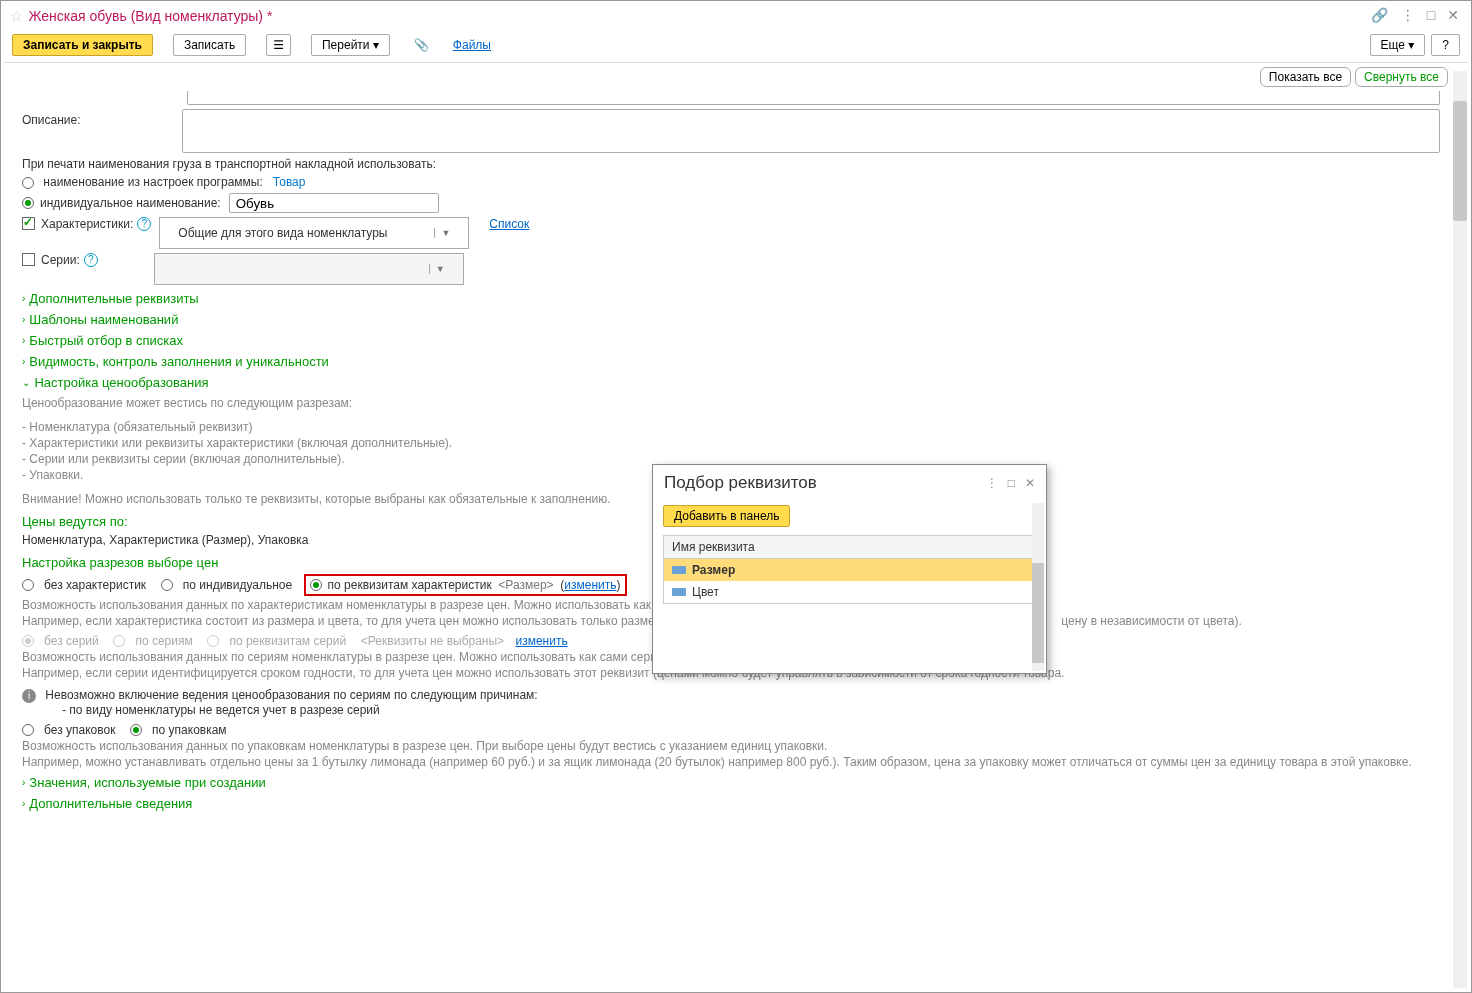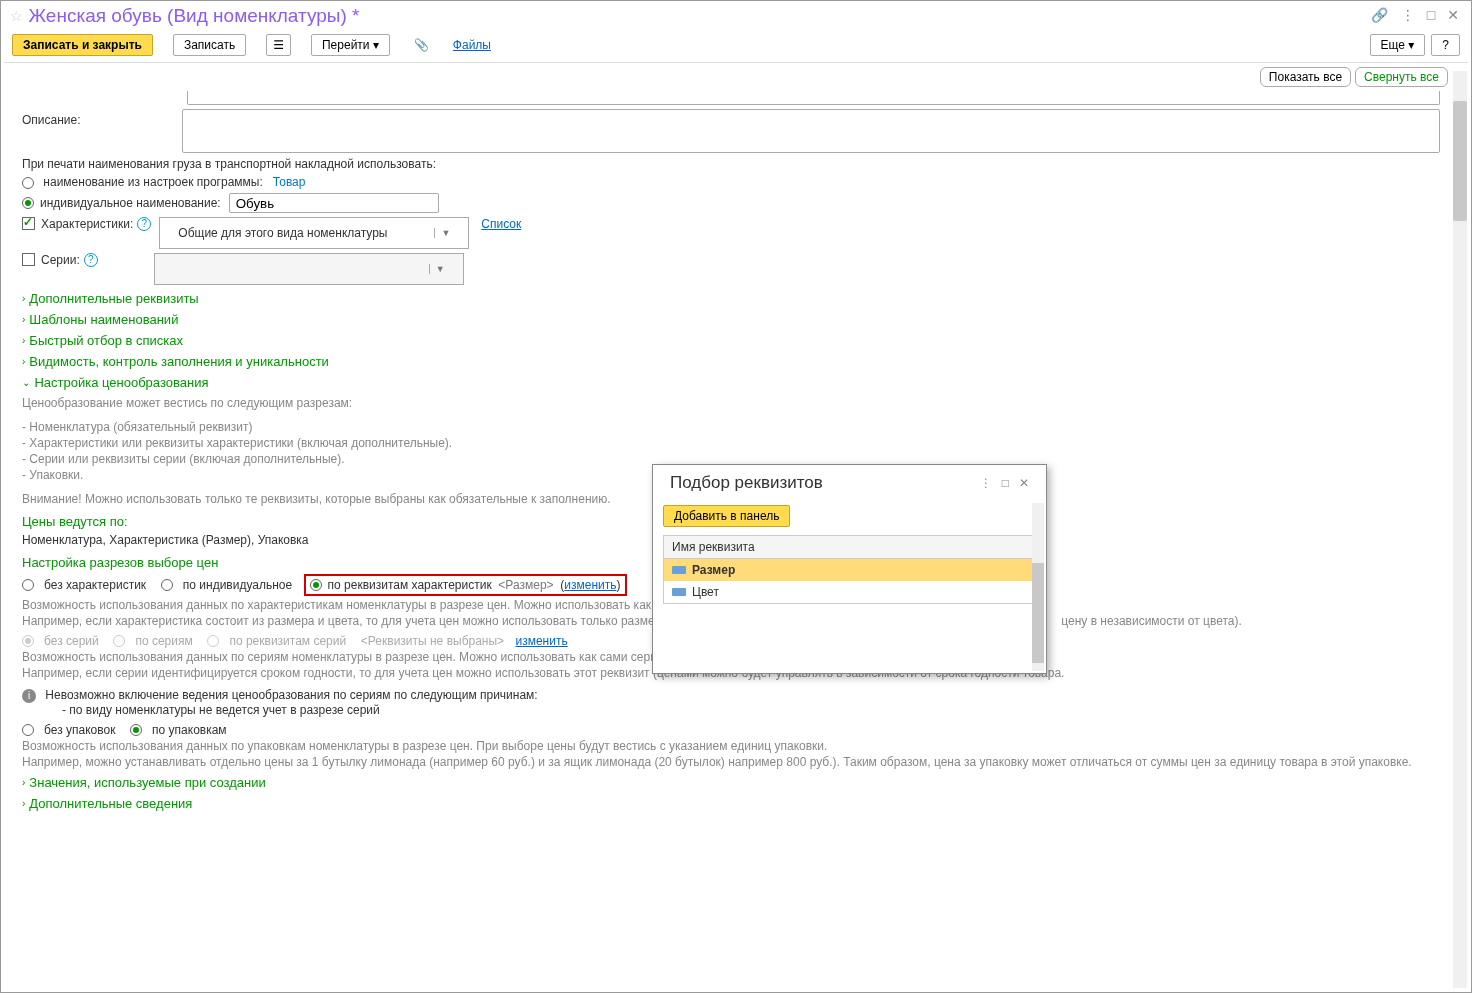--- a/index.html
+++ b/index.html
@@ -1,20 +1,20 @@
 <!DOCTYPE html>
 <html><head>
 <meta charset="utf-8">
 <style>
 *{box-sizing:border-box;margin:0;padding:0;font-family:Arial,sans-serif}
 body{font-size:12px;color:#333;background:#fff;overflow:hidden}
 .window{width:1472px;height:993px;border:1px solid #999;position:relative;padding:3px;overflow:hidden}
 .titlebar{display:flex;align-items:center;height:24px;padding:0 6px}
 .star{color:#ccc;font-size:14px;margin-right:6px}
-.title{font-size:19px;color:#8b5cf6}
+.title{font-size:14px;color:#be185d}
 .titlebar-right{position:absolute;right:12px;top:6px;display:flex;gap:12px;align-items:center;color:#888}
 .titlebar-right span{cursor:pointer;font-size:14px}
 .toolbar{display:flex;align-items:center;gap:20px;padding:6px 8px;border-bottom:1px solid #ddd}
 .btn{border:1px solid #aaa;padding:3px 10px;background:#fff;font-size:12px;cursor:pointer;border-radius:2px}
 .btn-yellow{background:#ffdb4d;border-color:#c9a227;font-weight:bold}
 .btn-icon{padding:3px 6px}
 .link{color:#0066cc;text-decoration:underline;cursor:pointer}
 .toolbar-right{margin-left:auto;display:flex;gap:6px}
 .secondbar{display:flex;justify-content:flex-end;padding:4px 20px 4px 8px;gap:4px}
 .btn-outline{border:1px solid #aaa;padding:2px 8px;background:#fff;font-size:12px;border-radius:6px;cursor:pointer}
@@ -36,21 +36,21 @@
 .select .arrow{border-left:1px solid #aaa;padding-left:6px;color:#777;font-size:9px}
 .help{display:inline-block;width:14px;height:14px;border:1px solid #0099cc;color:#0099cc;border-radius:50%;text-align:center;line-height:12px;font-size:10px;margin:0 4px}
 .section{color:#009900;font-size:13px;margin:6px 0;cursor:pointer;display:flex;align-items:center;gap:4px}
 .chev{font-size:10px}
 .subtext{color:#888;margin:2px 0}
 .body-txt{margin:4px 0}
 .green-header{color:#009900;font-size:13px;margin:8px 0 4px}
 .redbox{border:2px solid #d40000;display:inline-flex;align-items:center;padding:2px 4px}
 .infoicon{display:inline-block;width:14px;height:14px;background:#888;color:#fff;border-radius:50%;text-align:center;line-height:14px;font-size:10px;margin-right:6px}
 .popup{position:absolute;top:463px;left:651px;width:395px;height:210px;background:#fff;border:1px solid #888;box-shadow:3px 3px 8px rgba(0,0,0,.3)}
-.popup-header{display:flex;align-items:center;padding:8px 17px}
+.popup-header{display:flex;align-items:center;padding:8px 11px}
 .popup-title{font-size:17px;color:#333;flex:1}
 .popup-icons{display:flex;gap:10px;color:#888}
 .popup-toolbar{padding:4px 10px}
 .popup-table{margin:4px 10px;border:1px solid #ccc}
 .popup-th{background:#f5f5f5;padding:4px 8px;border-bottom:1px solid #ccc}
 .popup-row{padding:4px 8px;display:flex;align-items:center;gap:6px}
 .popup-row.selected{background:#ffdb7a}
 .tag-icon{width:14px;height:8px;background:#6aa0d8;border-radius:1px}
 .popup-scroll{position:absolute;right:2px;top:38px;bottom:2px;width:12px;background:#f0f0f0}
 .popup-scroll-thumb{width:12px;height:100px;background:#c8c8c8;margin-top:60px}
@@ -111,21 +111,21 @@
     </div>
 
     <div class="body-txt" style="display:flex;align-items:flex-start">
       <span class="checkbox checked"></span>
       <span>Характеристики:</span>
       <span class="help">?</span>
       <span class="select" style="margin-left:4px">
         <span>Общие для этого вида номенклатуры</span>
           <span class="arrow">▼</span>
       </span>
-      <span class="link" style="margin-left:12px">Список</span>
+      <span class="link" style="margin-left:20px">Список</span>
     </div>
 
     <div class="body-txt" style="display:flex;align-items:flex-start">
       <span class="checkbox"></span>
       <span>Серии:</span>
       <span class="help">?</span>
       <span class="select" style="margin-left:52px;background:#f5f5f5;color:#aaa">
         <span></span>
           <span class="arrow">▼</span>
       </span>

